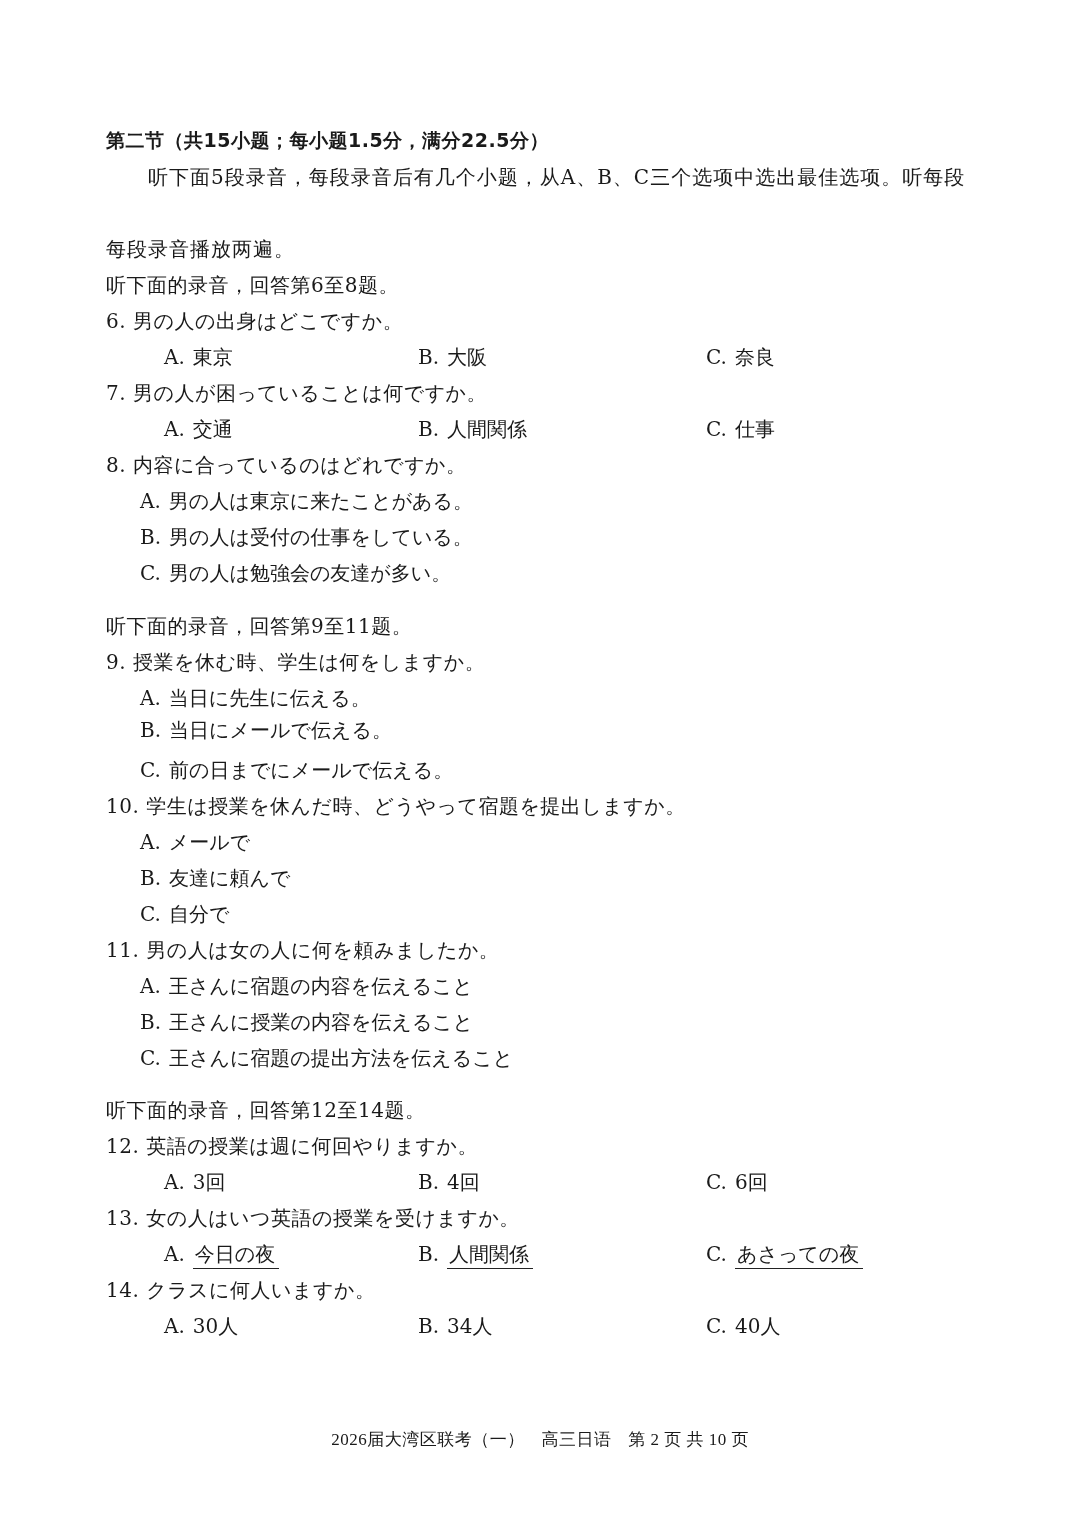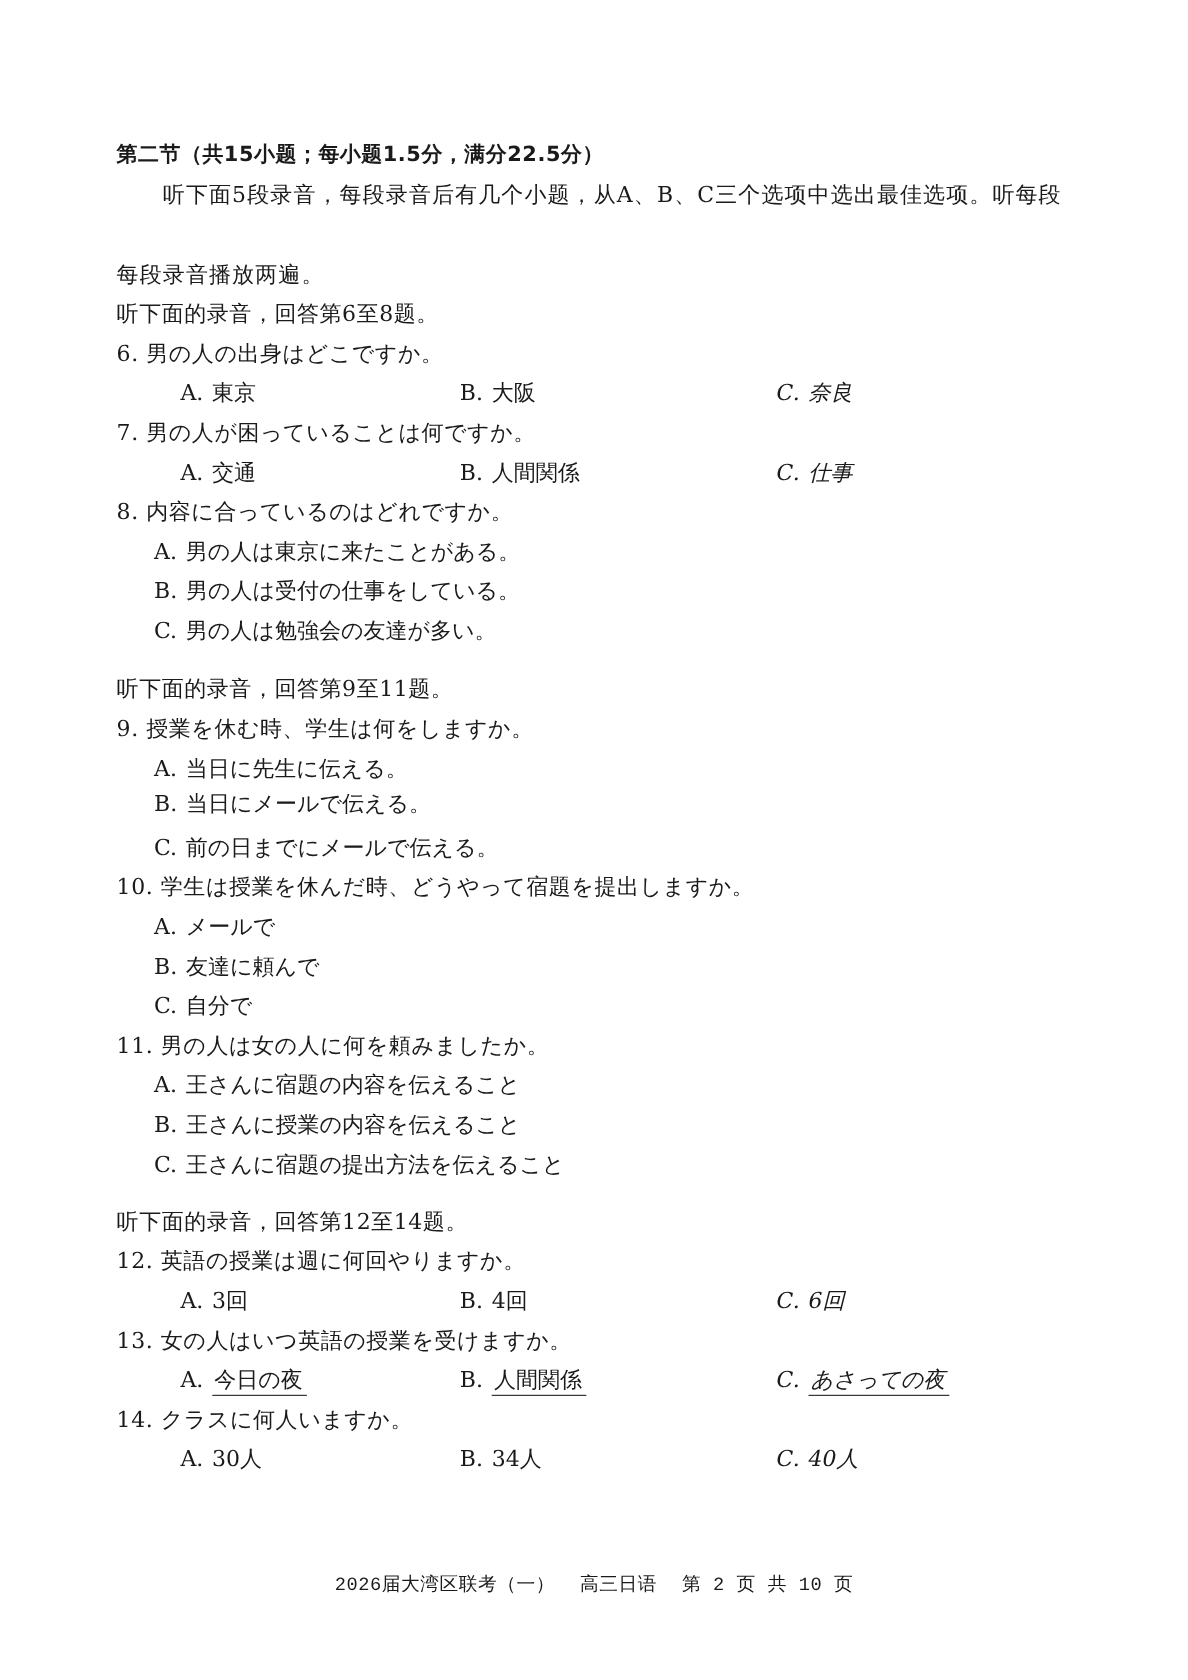--- a/index.html
+++ b/index.html
@@ -14,26 +14,26 @@
     font-size: 20px; line-height: 24px; letter-spacing: 0.5px;
   }
   .section-title { font-weight: bold; font-family: "DejaVu Sans", "Liberation Sans", sans-serif; font-size: 19px; }
   .instr { font-size: 20px; letter-spacing: 1px; }
   .indent { left: 148px; }
   .q { left: 106px; }
   .opt { position: absolute; white-space: nowrap; font-size: 20px; line-height: 24px; }
   .opt .lbl { margin-right: 8px; }
   .col-a { left: 140px; margin-left: 24px; }
   .col-b { left: 418px; }
-  .col-c { left: 706px; font-style: italic; }
+  .col-c { left: 706px; }
   .sub { left: 140px; }
   .ul { border-bottom: 1.5px solid #222; padding: 0 4px 2px 2px; }
   .footer {
     position: absolute; left: 0; width: 1080px; top: 1428px; text-align: center;
-    font-size: 17px; font-family: Liberation Mono, monospace; letter-spacing: 0.5px;
+    font-size: 17px; font-family: Liberation Serif, serif; letter-spacing: 0.5px;
   }
   .footer span { margin: 0 6px; }
 </style>
 </head>
 <body>
 
 <div class="page">
 
   <div class="line section-title" style="top:128px">第二节（共15小题；每小题1.5分，满分22.5分）</div>
   <div class="line instr indent" style="top:165px">听下面5段录音，每段录音后有几个小题，从A、B、C三个选项中选出最佳选项。听每段</div>

